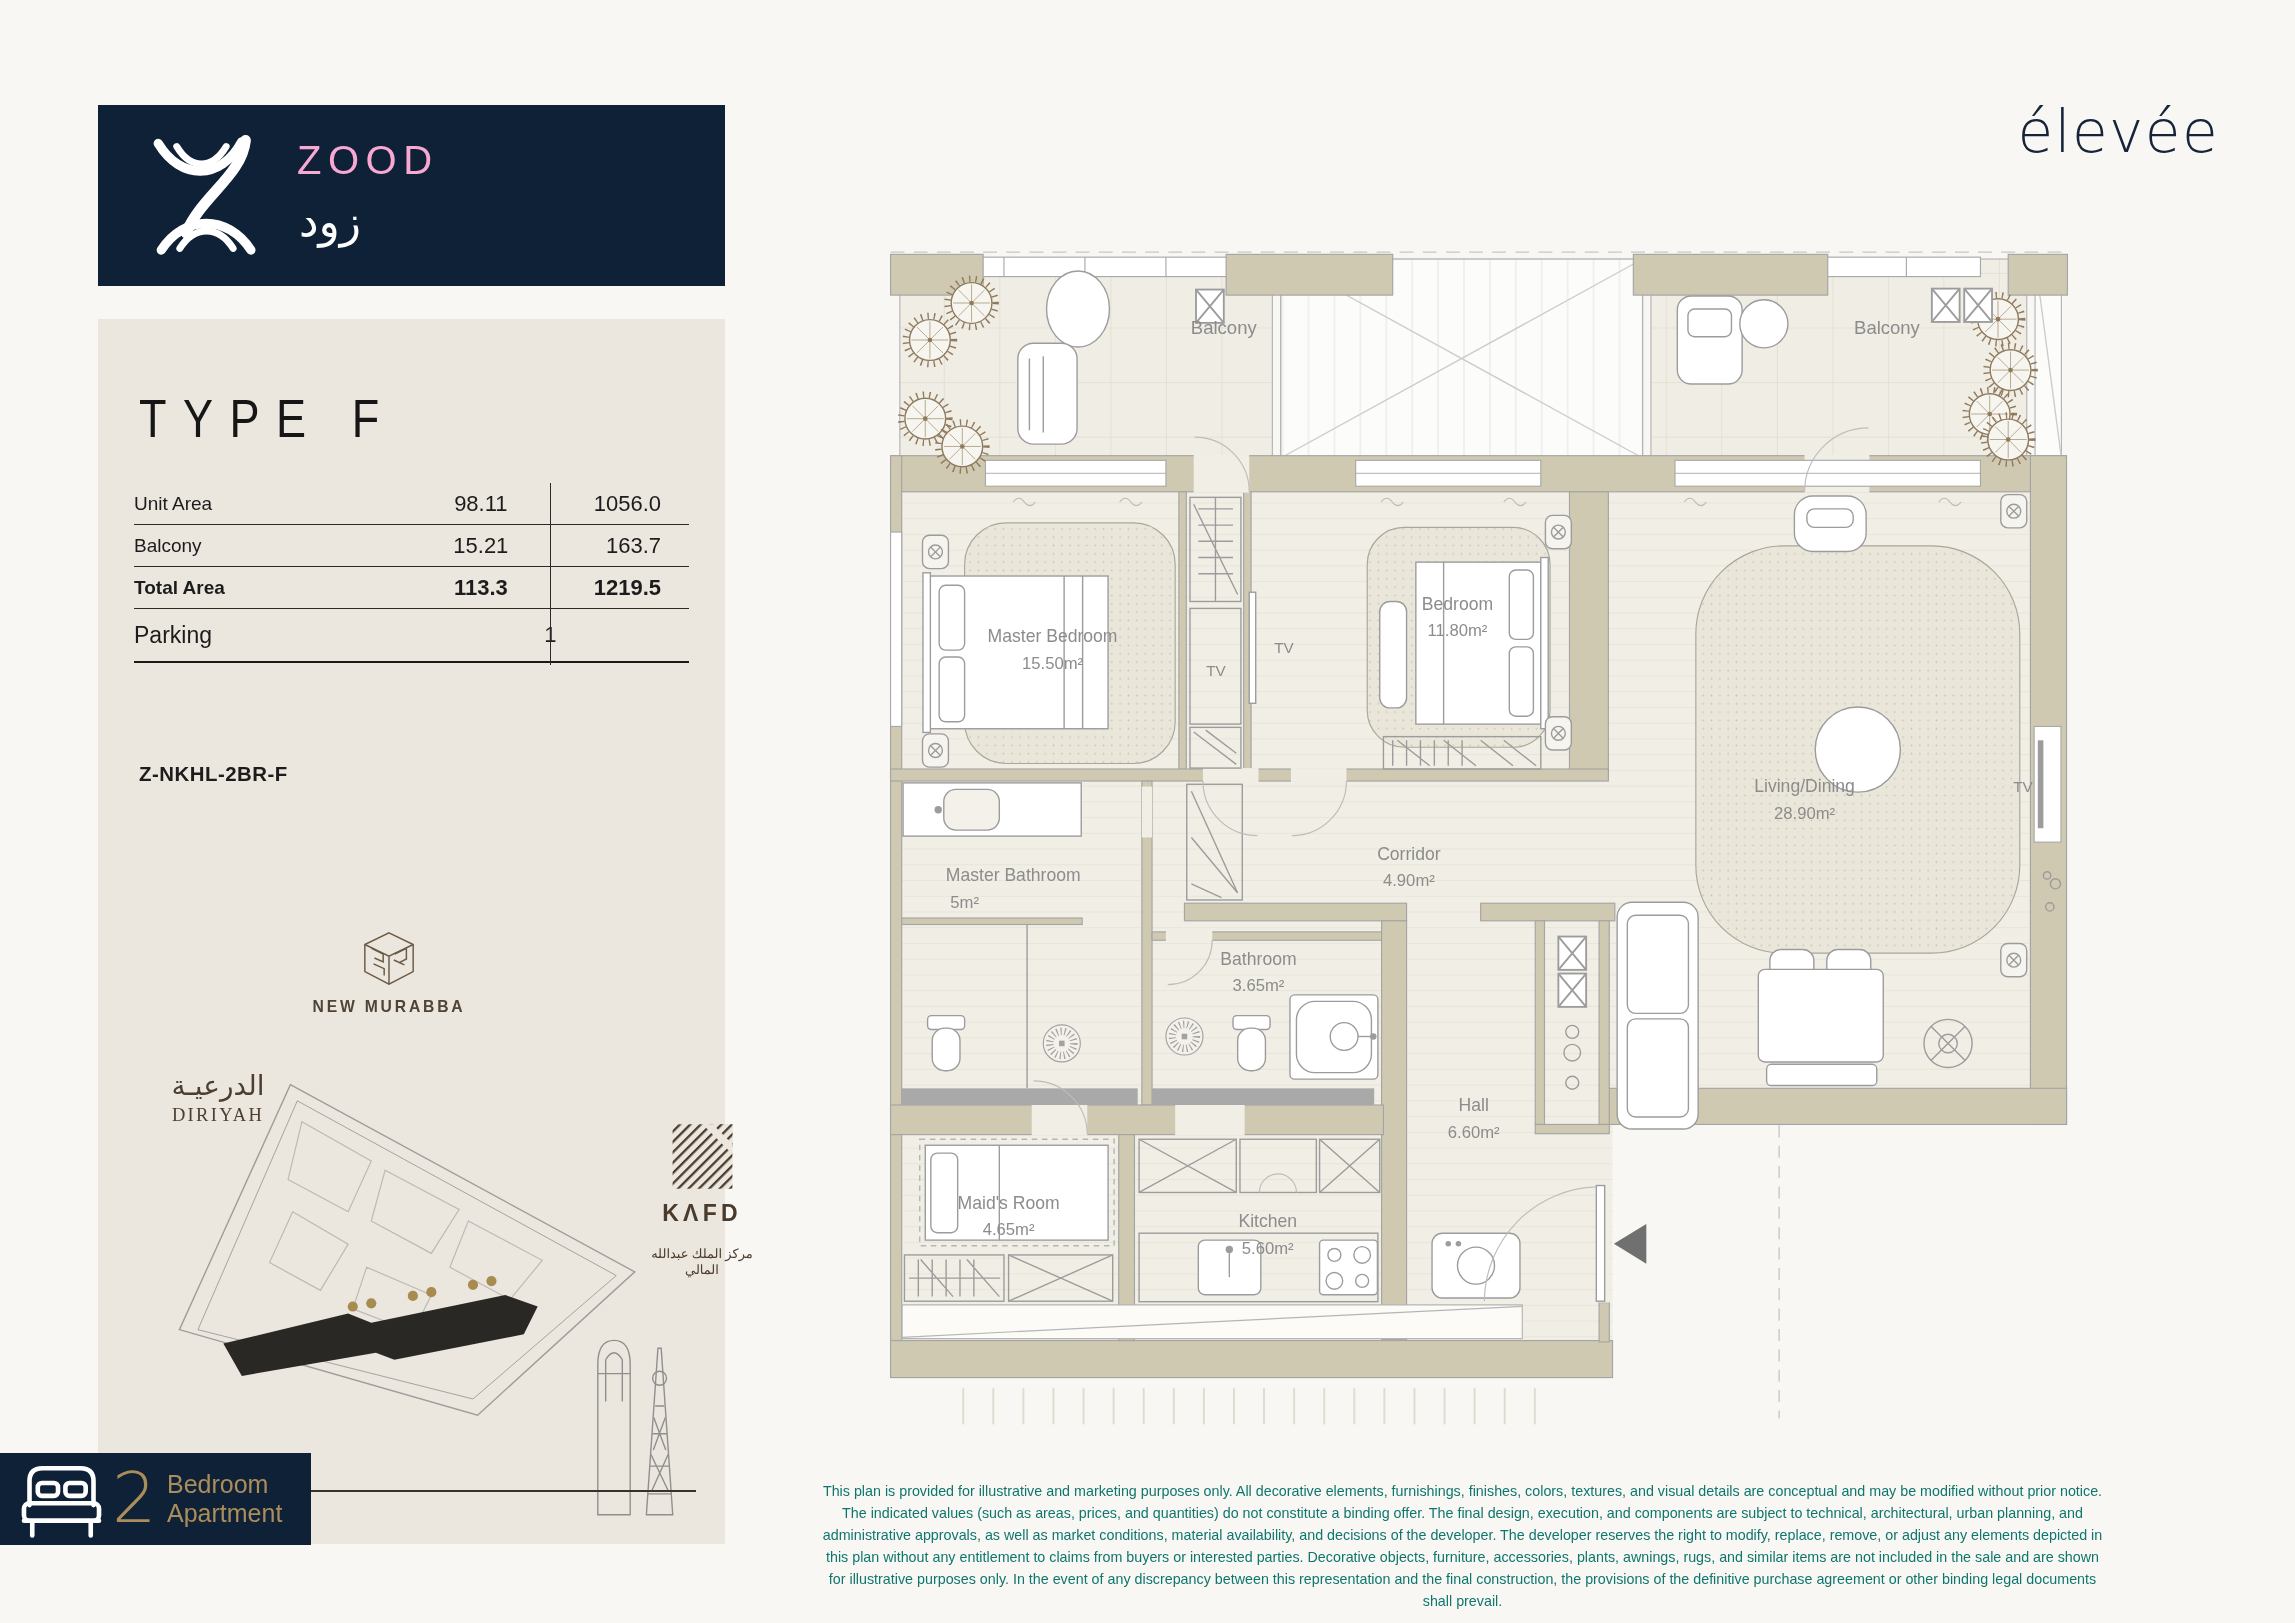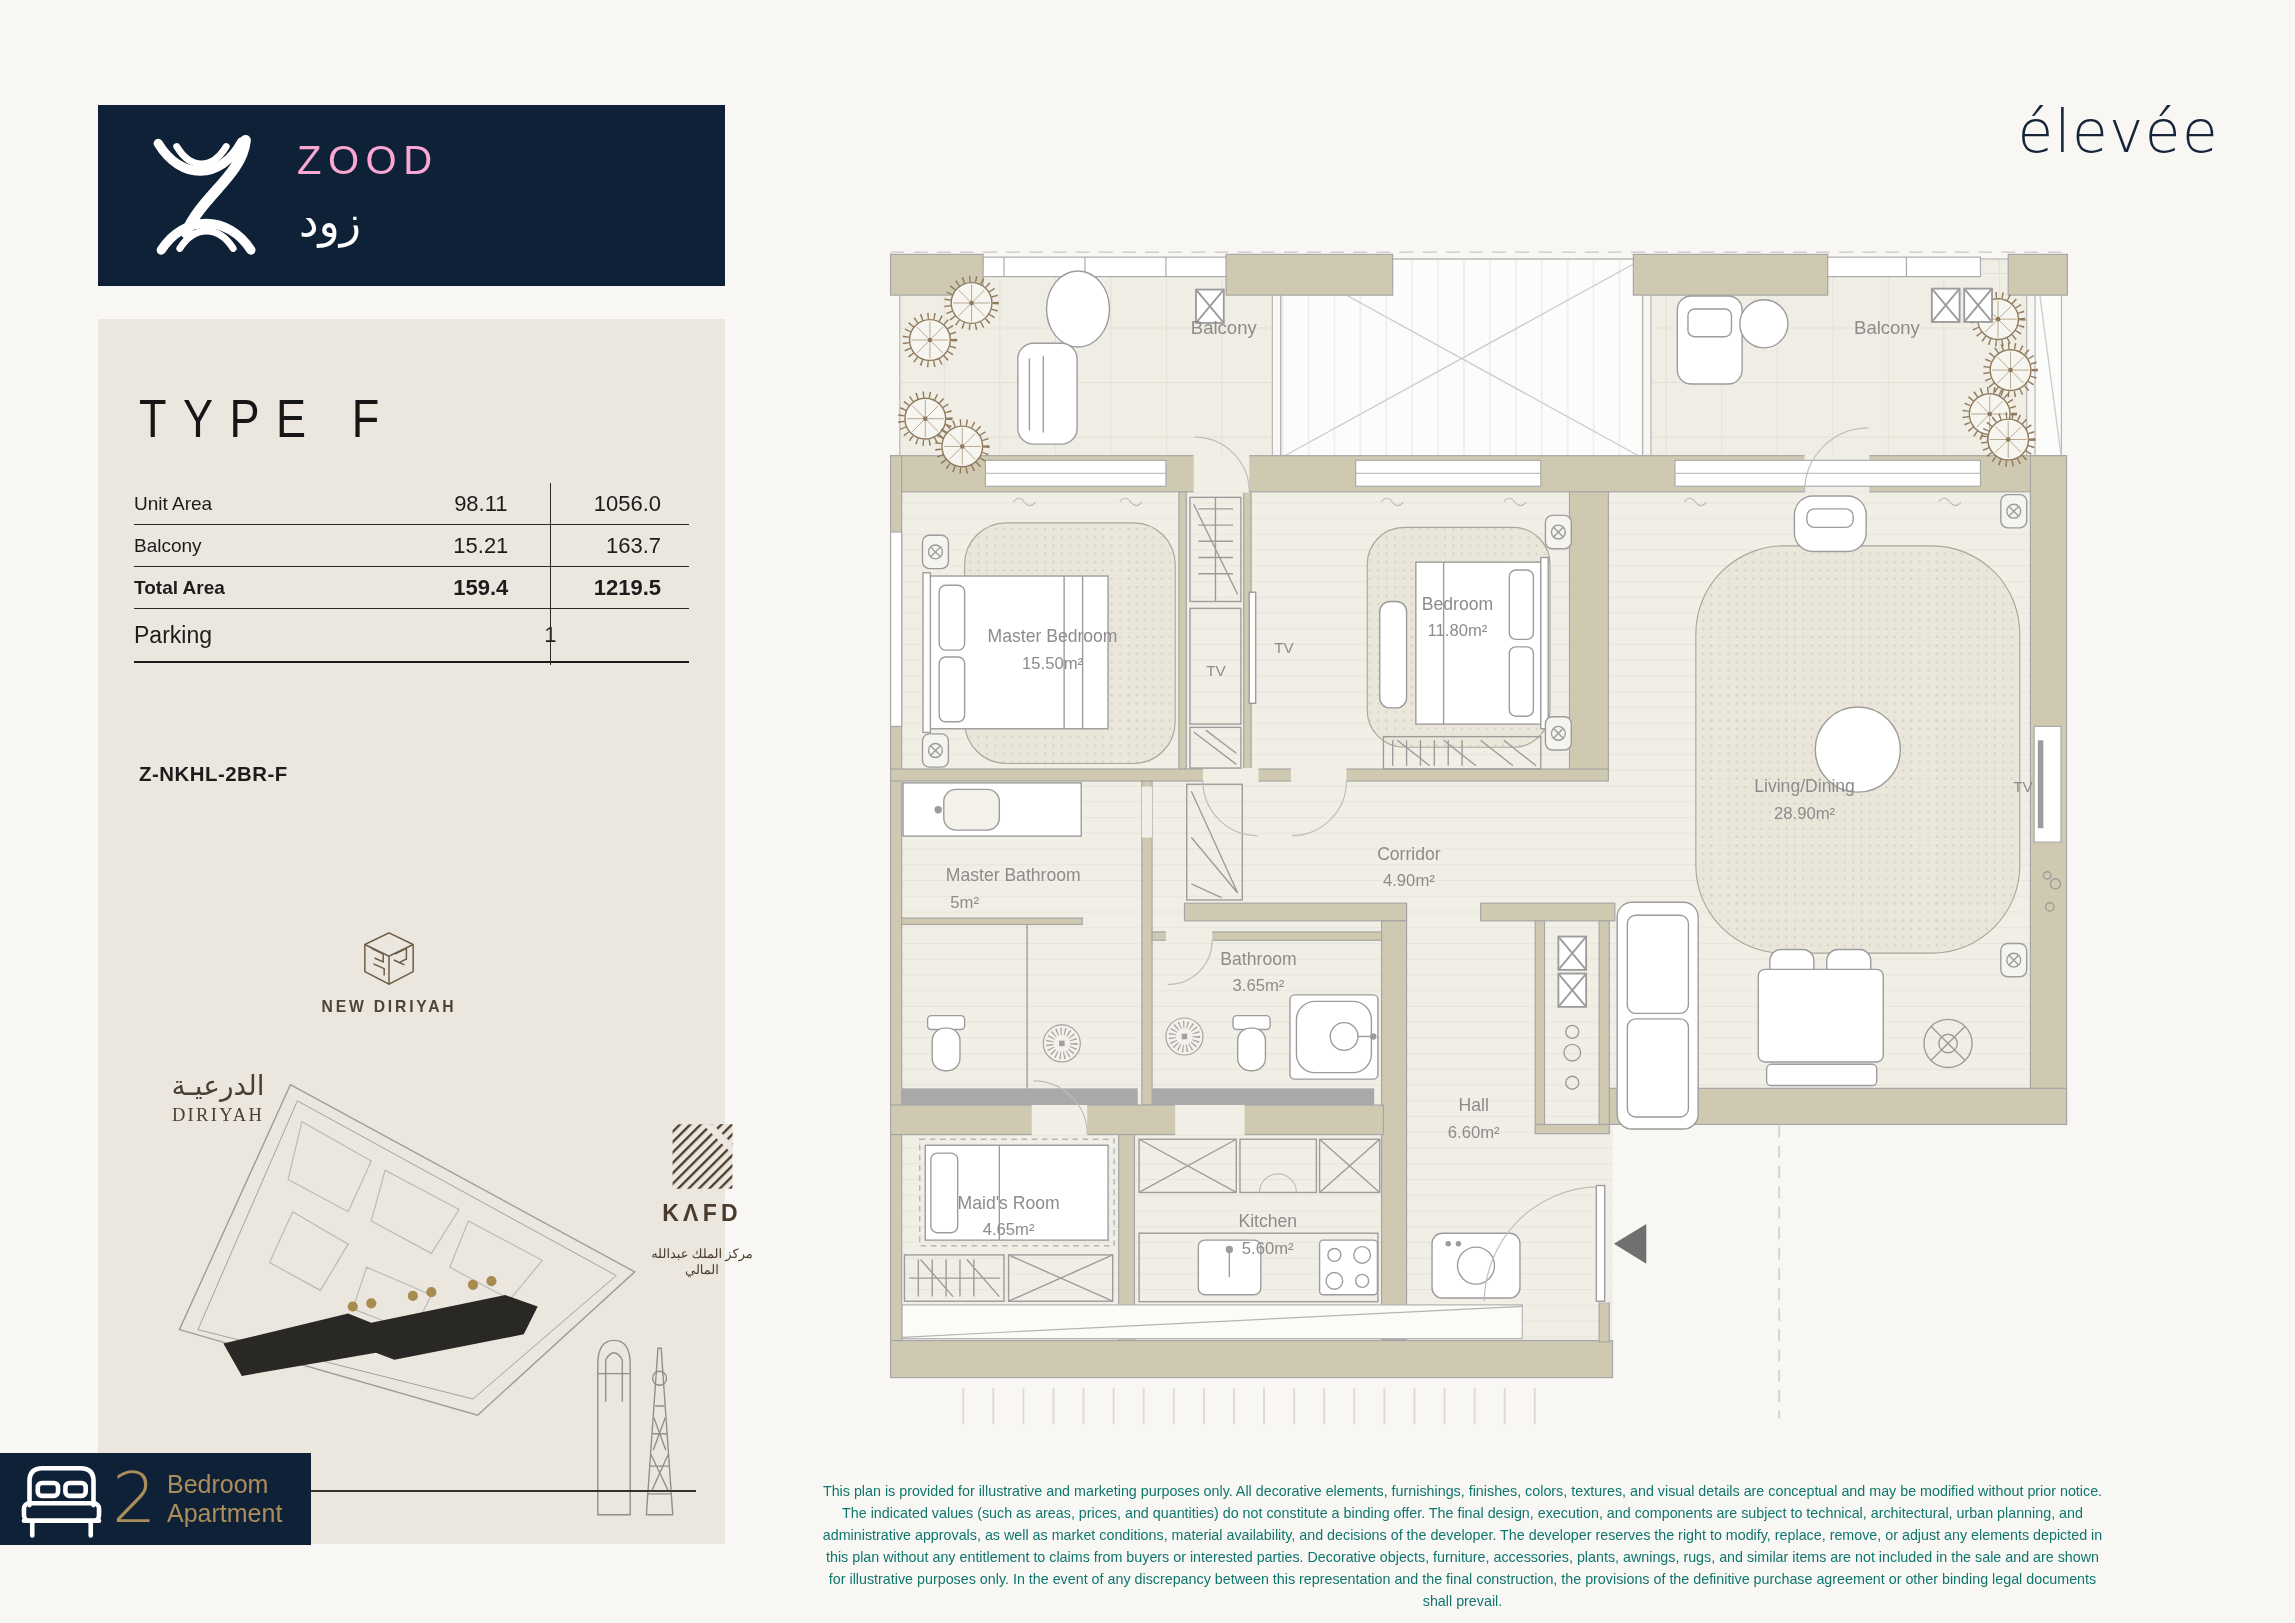--- a/index.html
+++ b/index.html
@@ -96,40 +96,40 @@
         <div class="c2">98.11</div>
         <div class="c3">1056.0</div>
       </div>
       <div class="d-row d-r">
         <div class="c1">Balcony</div>
         <div class="c2">15.21</div>
         <div class="c3">163.7</div>
       </div>
       <div class="d-row d-r d-total">
         <div class="c1">Total Area</div>
-        <div class="c2">159.4</div>
+        <div class="c2">113.3</div>
         <div class="c3">1219.5</div>
       </div>
       <div class="d-row d-park">
         <div class="c1">Parking</div>
         <div class="cv">1</div>
       </div>
     </div>
 
     <div class="unit-code">Z-NKHL-2BR-F</div>
 
     <div class="nm-wrap">
       <svg width="58" height="58" viewBox="0 0 120 120">
         <g fill="none" stroke="#6b5a44" stroke-width="3">
           <path d="M60 6 110 30 110 86 60 112 10 86 10 30 Z"></path>
           <path d="M10 30 60 54 110 30 M60 54 60 112"></path>
           <path d="M24 38 48 50 48 66 30 58 M72 50 96 38 96 60 80 68 M70 62 92 72 M28 70 50 80 50 94"></path>
         </g>
       </svg>
-      <div class="nm-label">NEW DIRIYAH</div>
+      <div class="nm-label">NEW MURABBA</div>
     </div>
 
     <div class="diriyah">
       <div class="diriyah-ar">الدرعيـة</div>
       <div class="diriyah-en">DIRIYAH</div>
     </div>
 
     <svg class="siteplan" width="490" height="370" viewBox="0 0 1060 800">
       <defs>
         <pattern id="kafdP" width="16" height="16" patternUnits="userSpaceOnUse" patternTransform="rotate(45)">

